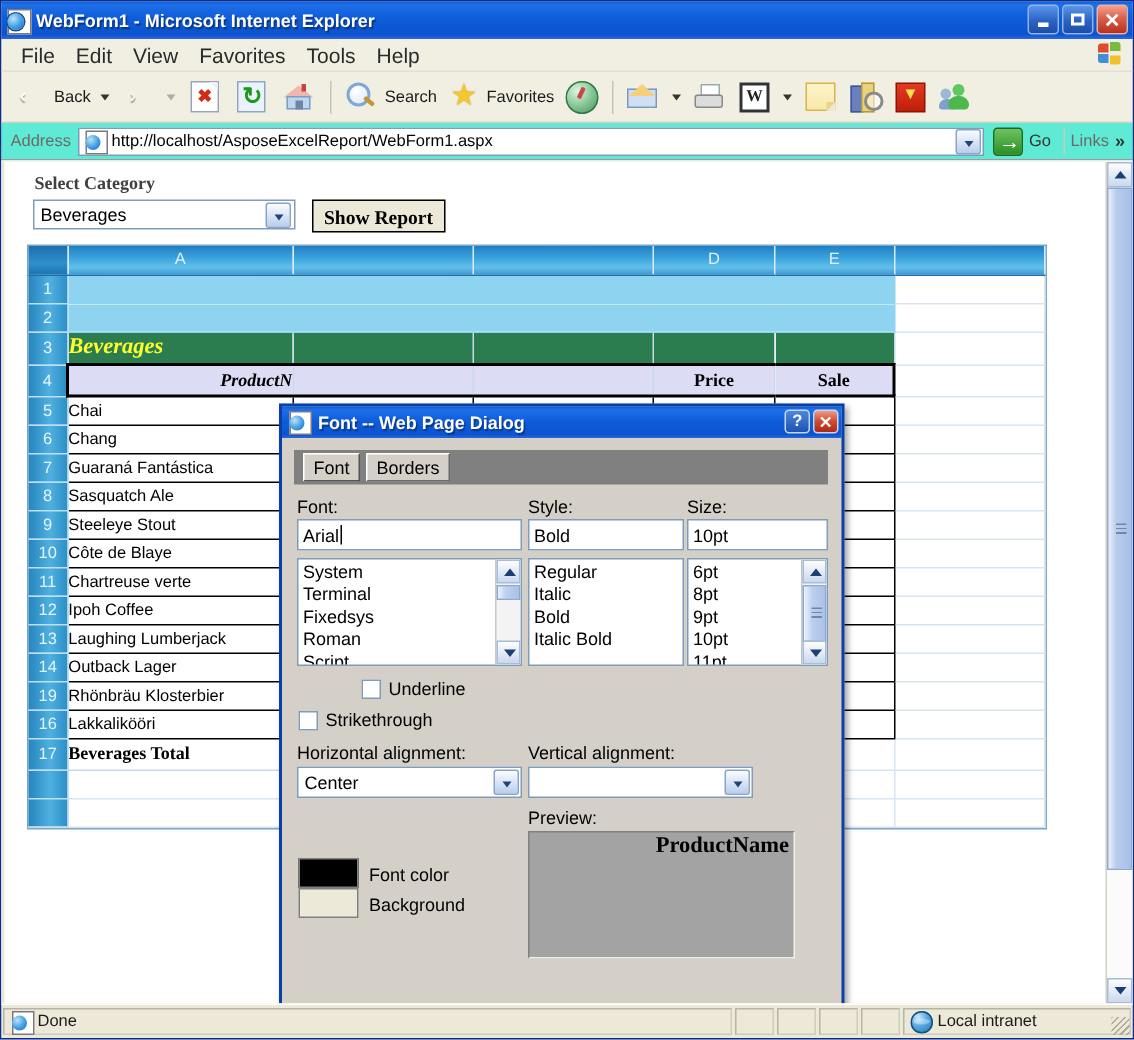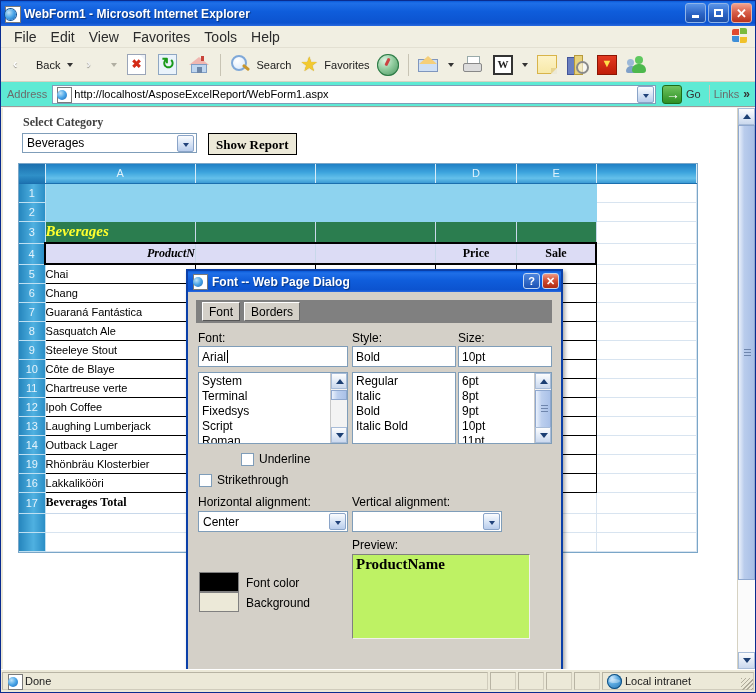--- a/index.html
+++ b/index.html
@@ -299,22 +299,22 @@
   }
   .combo .dd{position:absolute;right:1px;top:1px;width:17px;height:17px;
     background:linear-gradient(to bottom,#fbfcfe,#d6e3f5 55%,#b9cdec);border:1px solid #8aa4c8;box-sizing:border-box;border-radius:2px;}
   .combo .dd:after{content:"";position:absolute;left:5px;top:7px;width:0;height:0;
     border-left:3.5px solid transparent;border-right:3.5px solid transparent;border-top:4px solid #21427a;}
 
   .swatch{position:absolute;width:40px;height:20px;box-sizing:border-box;border:1px solid #808080;}
   .swatch-lbl{position:absolute;font-size:12px;color:#000;}
 
   .preview{
-    position:absolute;background:#bef264;border:1px solid #808080;border-right-color:#f2f0ec;border-bottom-color:#f2f0ec;
-    box-sizing:border-box;overflow:hidden;
+    position:absolute;background:#a3a3a3;border:1px solid #808080;border-right-color:#f2f0ec;border-bottom-color:#f2f0ec;
+    box-sizing:border-box;overflow:hidden;text-align:right;
   }
   .preview .ptext{font-family:"Liberation Serif",serif;font-weight:bold;font-size:15px;color:#000;padding:1px 3px;white-space:nowrap;}
 
   
   .statusbar{
     height:22px;flex:0 0 22px;background:#ece9d8;display:flex;align-items:center;
     border-top:1px solid #fff;position:relative;
   }
   .sb-pane{height:18px;border:1px solid #d0ccbc;border-top-color:#b8b4a4;border-left-color:#b8b4a4;
     box-sizing:border-box;display:flex;align-items:center;margin:0 1px;}
@@ -712,22 +712,22 @@
           </div>
           <div class="tbox" style="left:270px;top:54px;width:94px;">
             <span>10pt</span>
           </div>
 
           <div class="listbox" style="left:10px;top:80px;width:150px;height:72px;">
             <ul>
               <li>System</li>
               <li>Terminal</li>
               <li>Fixedsys</li>
+              <li>Roman</li>
               <li>Script</li>
-              <li>Roman</li>
 
             </ul>
             <div class="lb-scroll">
               <div class="lbs-btn top">
                   <i class="ar"></i>
                 </div>
               <div class="lbs-thumb" style="top:17px;height:10px;"></div>
               <div class="lbs-btn bot">
                   <i class="ar"></i>
                 </div>

